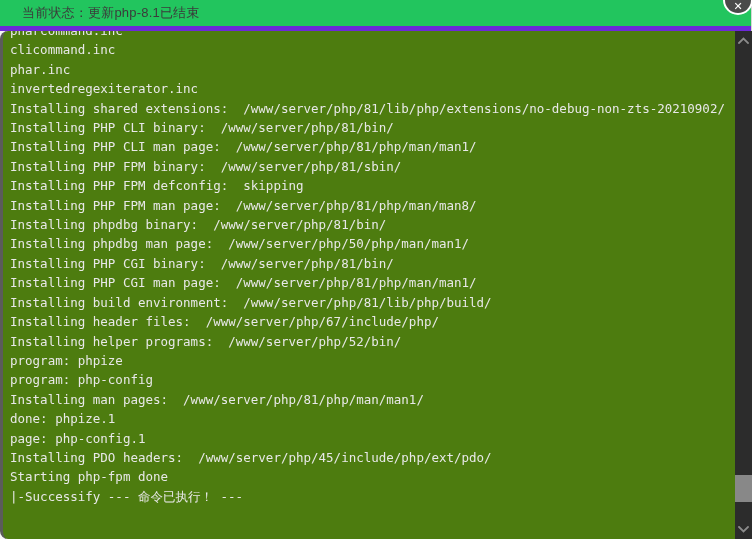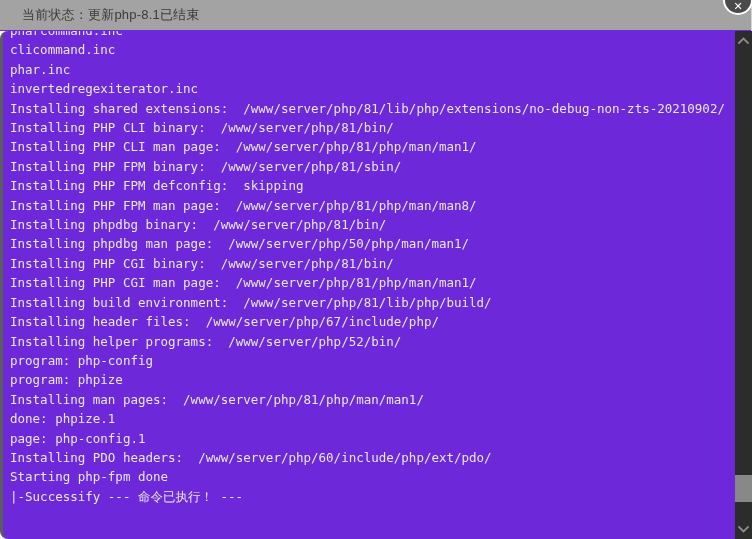--- a/index.html
+++ b/index.html
@@ -23,23 +23,23 @@
     overflow: hidden;
   }
 
   
   #status-header {
     position: absolute;
     left: 0;
     top: 0;
     width: 752px;
     height: 31px;
-    background: #a3a3a3;
-    box-sizing: border-box;
-    border-bottom: 1px solid #6d28d9;
+    background: #22c55e;
+    box-sizing: border-box;
+    border-bottom: 5px solid #6d28d9;
     display: flex;
     align-items: center;
   }
   #status-header .status-text {
     margin-left: 22px;
     font-family: "Liberation Sans", sans-serif;
     font-size: 13px;
     color: #3b3b3b;
     letter-spacing: .2px;
     white-space: nowrap;
@@ -153,45 +153,45 @@
 <body>
 
 <div id="app">
 
   <div id="status-header">
     <span class="status-text">当前状态：更新php-8.1已结束</span>
   </div>
 
   <div id="close-button">✕</div>
 
-  <div id="terminal-panel" style="background: #6d28d9; border-radius: 8px;">
+  <div id="terminal-panel" style="background: #4d7c0f; border-radius: 8px;">
     <div id="terminal-output" style="color: rgb(232, 232, 232);">
         <div class="term-line">pharcommand.inc</div>
         <div class="term-line">clicommand.inc</div>
         <div class="term-line">phar.inc</div>
         <div class="term-line">invertedregexiterator.inc</div>
         <div class="term-line">Installing shared extensions:  /www/server/php/81/lib/php/extensions/no-debug-non-zts-20210902/</div>
         <div class="term-line">Installing PHP CLI binary:  /www/server/php/81/bin/</div>
         <div class="term-line">Installing PHP CLI man page:  /www/server/php/81/php/man/man1/</div>
         <div class="term-line">Installing PHP FPM binary:  /www/server/php/81/sbin/</div>
         <div class="term-line">Installing PHP FPM defconfig:  skipping</div>
         <div class="term-line">Installing PHP FPM man page:  /www/server/php/81/php/man/man8/</div>
         <div class="term-line">Installing phpdbg binary:  /www/server/php/81/bin/</div>
         <div class="term-line">Installing phpdbg man page:  /www/server/php/50/php/man/man1/</div>
         <div class="term-line">Installing PHP CGI binary:  /www/server/php/81/bin/</div>
         <div class="term-line">Installing PHP CGI man page:  /www/server/php/81/php/man/man1/</div>
         <div class="term-line">Installing build environment:  /www/server/php/81/lib/php/build/</div>
         <div class="term-line">Installing header files:  /www/server/php/67/include/php/</div>
         <div class="term-line">Installing helper programs:  /www/server/php/52/bin/</div>
+        <div class="term-line">program: phpize</div>
         <div class="term-line">program: php-config</div>
-        <div class="term-line">program: phpize</div>
         <div class="term-line">Installing man pages:  /www/server/php/81/php/man/man1/</div>
         <div class="term-line">done: phpize.1</div>
         <div class="term-line">page: php-config.1</div>
-        <div class="term-line">Installing PDO headers:  /www/server/php/60/include/php/ext/pdo/</div>
+        <div class="term-line">Installing PDO headers:  /www/server/php/45/include/php/ext/pdo/</div>
         <div class="term-line">Starting php-fpm done</div>
         <div class="term-line">|-Successify --- 命令已执行！ ---</div>
       </div>
   </div>
 
   <div id="terminal-scrollbar">
     <div class="sb-arrow up">
       <span>
         <svg width="11" height="7" viewBox="0 0 11 7">
           <path d="M1 6 L5.5 1.5 L10 6" stroke="#8c8c8c" stroke-width="1.8" fill="none" stroke-linecap="square"></path>

